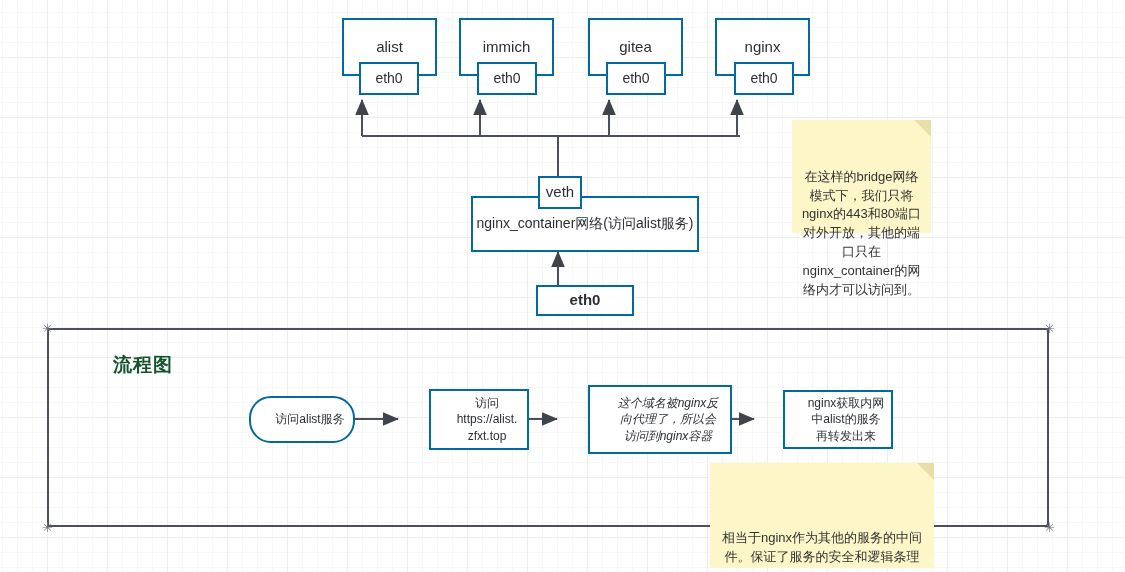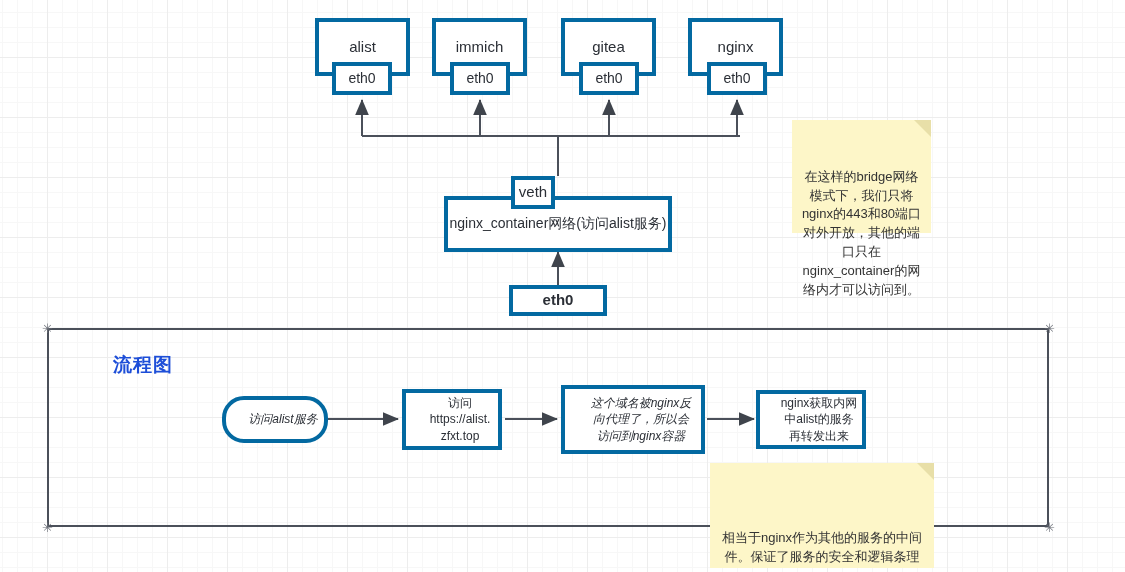--- a/index.html
+++ b/index.html
@@ -21,32 +21,33 @@
       linear-gradient(to bottom,#f7f7f7 1px,transparent 1px);
     background-size:60px 60px,60px 60px,15px 15px,15px 15px;
     background-position:-13px -3px,-13px -3px,-13px -3px,-13px -3px;
   }
   .layer{position:absolute;left:0;top:0;width:1125px;height:572px;}
   svg.edges{position:absolute;left:0;top:0;width:1125px;height:572px;overflow:visible;}
 
   .node{
     position:absolute;
     box-sizing:border-box;
-    border:4px solid #0369a1;
+    border:2px solid #0369a1;
     background:#ffffff;
     display:flex;align-items:center;justify-content:center;
     text-align:center;
     color:#2b2f36;
     font-size:15px;
     line-height:1.25;
     white-space:pre-line;
+    margin-left:27px;
   }
   .node.small{font-size:14px;}
   .node.bold{font-weight:bold;}
-  .node.rounded{border-radius:22px;font-style:italic;}
+  .node.rounded{border-radius:22px;}
   .node.flowtext{font-size:12px;line-height:1.35;padding-left:16px;}
 
   
   .note{
     position:absolute;
     box-sizing:border-box;
     background:#fdf6c8;
     color:#333333;
     font-size:13px;
     line-height:1.45;
@@ -63,21 +64,21 @@
 
   
   .group{
     position:absolute;
     box-sizing:border-box;
     border:2.5px solid #4b505a;
     background:transparent;
   }
   .group-title{
     position:absolute;
-    color:#1d4ed8;
+    color:#14532d;
     font-weight:bold;
     font-size:19px;
     letter-spacing:1px;
   }
   .handle{
     position:absolute;
     width:13px;height:13px;
     color:#6b6f78;
     font-size:13px;
     line-height:13px;

